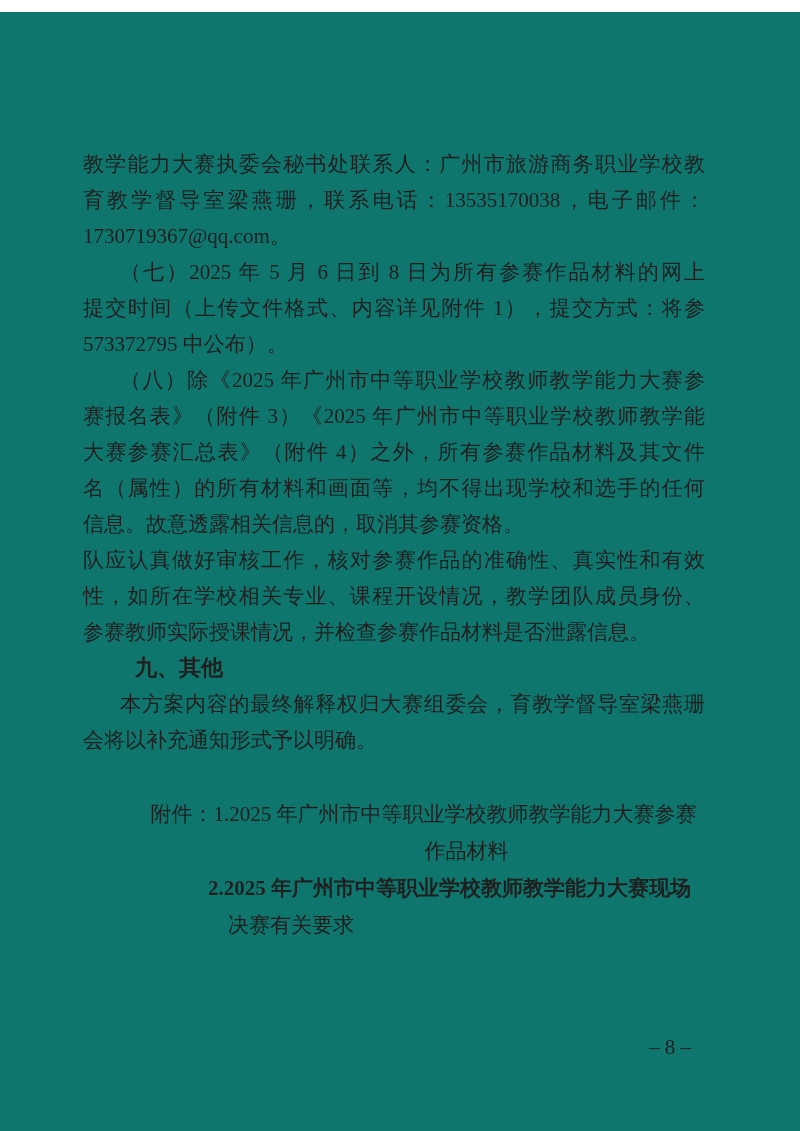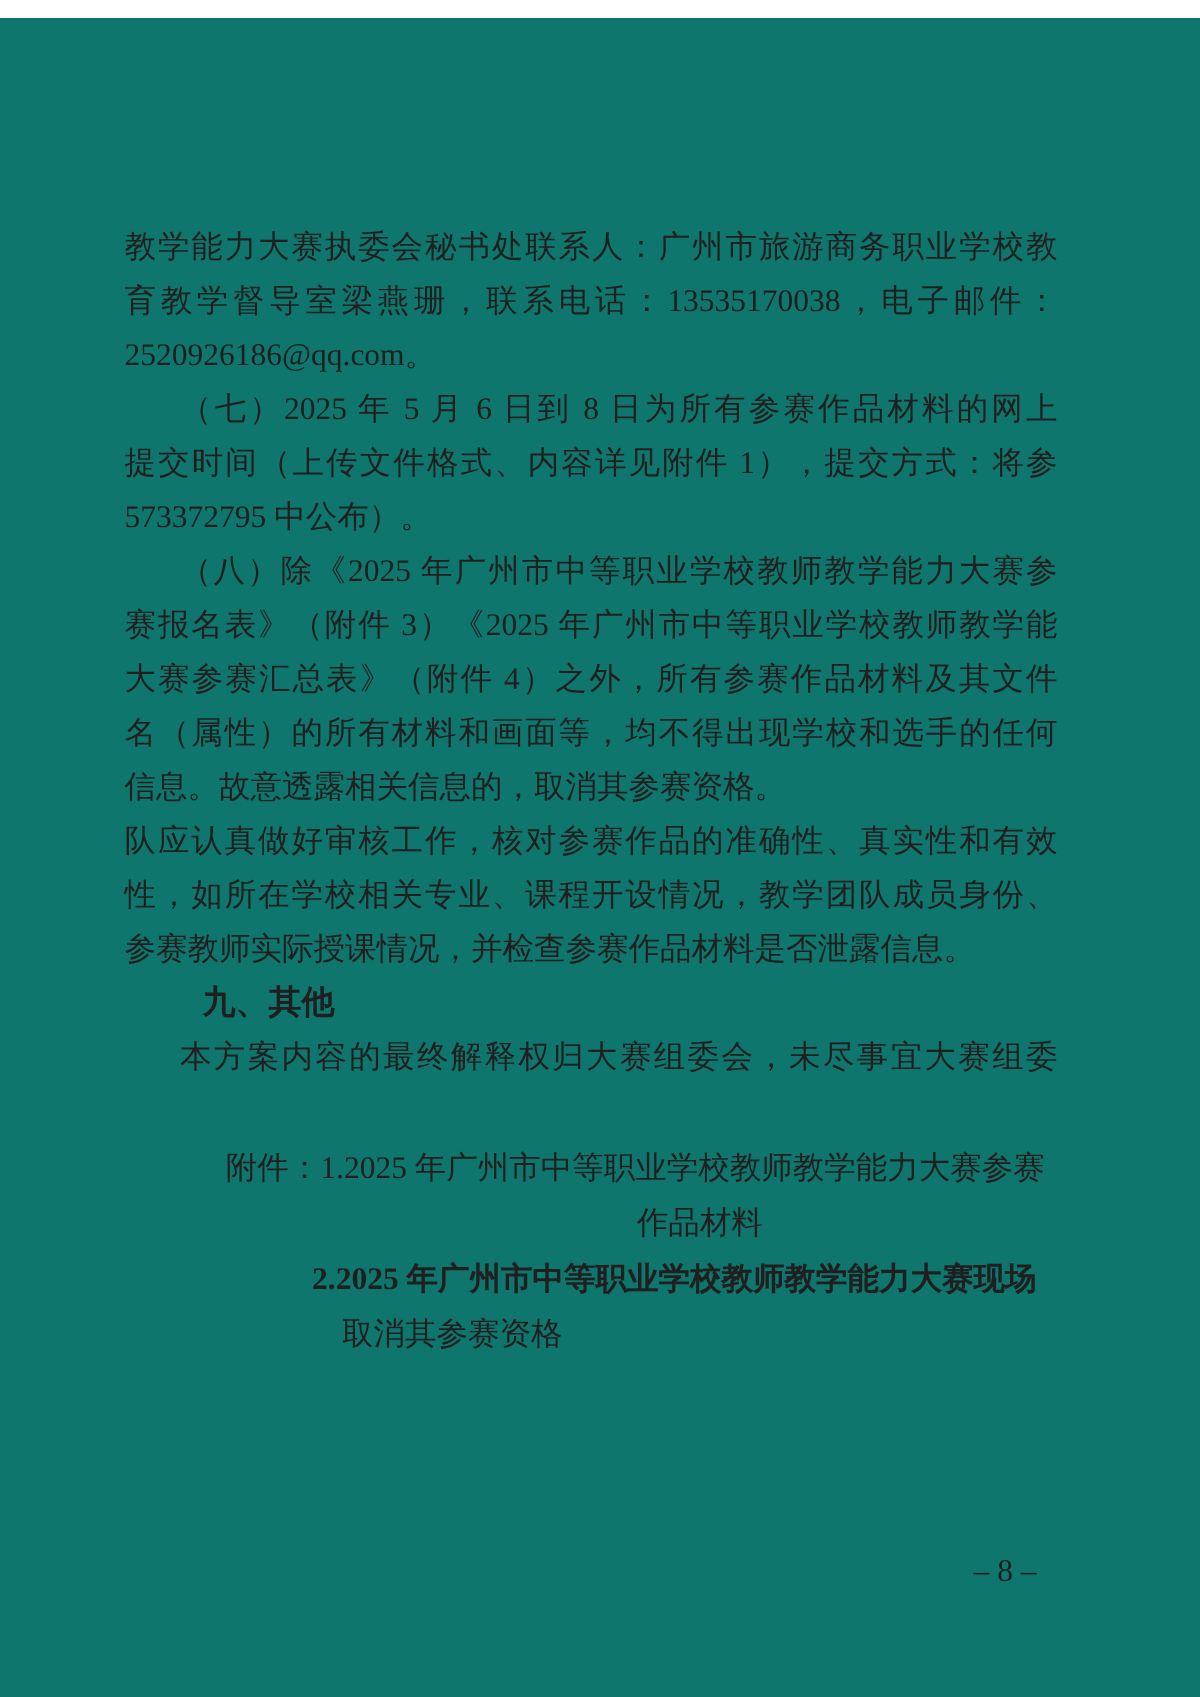--- a/index.html
+++ b/index.html
@@ -59,21 +59,21 @@
   }
 </style>
 </head>
 <body>
 
 <div class="page">
   <main class="doc-body" id="doc-body">
       <div class="block block-para">
         <div class="line fill">教学能力大赛执委会秘书处联系人：广州市旅游商务职业学校教</div>
         <div class="line fill">育教学督导室梁燕珊，联系电话：13535170038，电子邮件：</div>
-        <div class="line">2520926186@qq.com。</div>
+        <div class="line">1730719367@qq.com。</div>
       </div>
       <div class="block block-para">
         <div class="line fill" style="text-indent: 37px;">（七）2025 年 5 月 6 日到 8 日为所有参赛作品材料的网上</div>
         <div class="line fill">提交时间（上传文件格式、内容详见附件 1），提交方式：将参</div>
         <div class="line">573372795 中公布）。</div>
       </div>
       <div class="block block-para">
         <div class="line fill" style="text-indent: 37px;">（八）除《2025 年广州市中等职业学校教师教学能力大赛参</div>
         <div class="line fill">赛报名表》（附件 3）《2025 年广州市中等职业学校教师教学能</div>
         <div class="line fill">大赛参赛汇总表》（附件 4）之外，所有参赛作品材料及其文件</div>
@@ -82,23 +82,24 @@
       </div>
       <div class="block block-para">
         <div class="line fill">队应认真做好审核工作，核对参赛作品的准确性、真实性和有效</div>
         <div class="line fill">性，如所在学校相关专业、课程开设情况，教学团队成员身份、</div>
         <div class="line">参赛教师实际授课情况，并检查参赛作品材料是否泄露信息。</div>
       </div>
       <div class="block block-heading">
         <div class="line" style="text-indent: 52px;">九、其他</div>
       </div>
       <div class="block block-para">
-        <div class="line fill" style="text-indent: 37px;">本方案内容的最终解释权归大赛组委会，未尽事宜大赛组委</div>
+        <div class="line fill" style="text-indent: 37px;">本方案内容的最终解释权归大赛组委会，育教学督导室梁燕珊</div>
+        <div class="line">会将以补充通知形式予以明确。</div>
       </div>
       <div class="block block-attachments">
         <div class="line" style="padding-left: 59px; text-align: center;">附件：1.2025 年广州市中等职业学校教师教学能力大赛参赛</div>
         <div class="line" style="padding-left: 145px; text-align: center;">作品材料</div>
         <div class="line" style="padding-left: 125px; font-weight: bold;">2.2025 年广州市中等职业学校教师教学能力大赛现场</div>
-        <div class="line" style="padding-left: 145px;">取消其参赛资格</div>
+        <div class="line" style="padding-left: 145px;">决赛有关要求</div>
       </div>
     </main>
   <div class="page-number">– 8 –</div>
 </div>
 
 </body></html>

